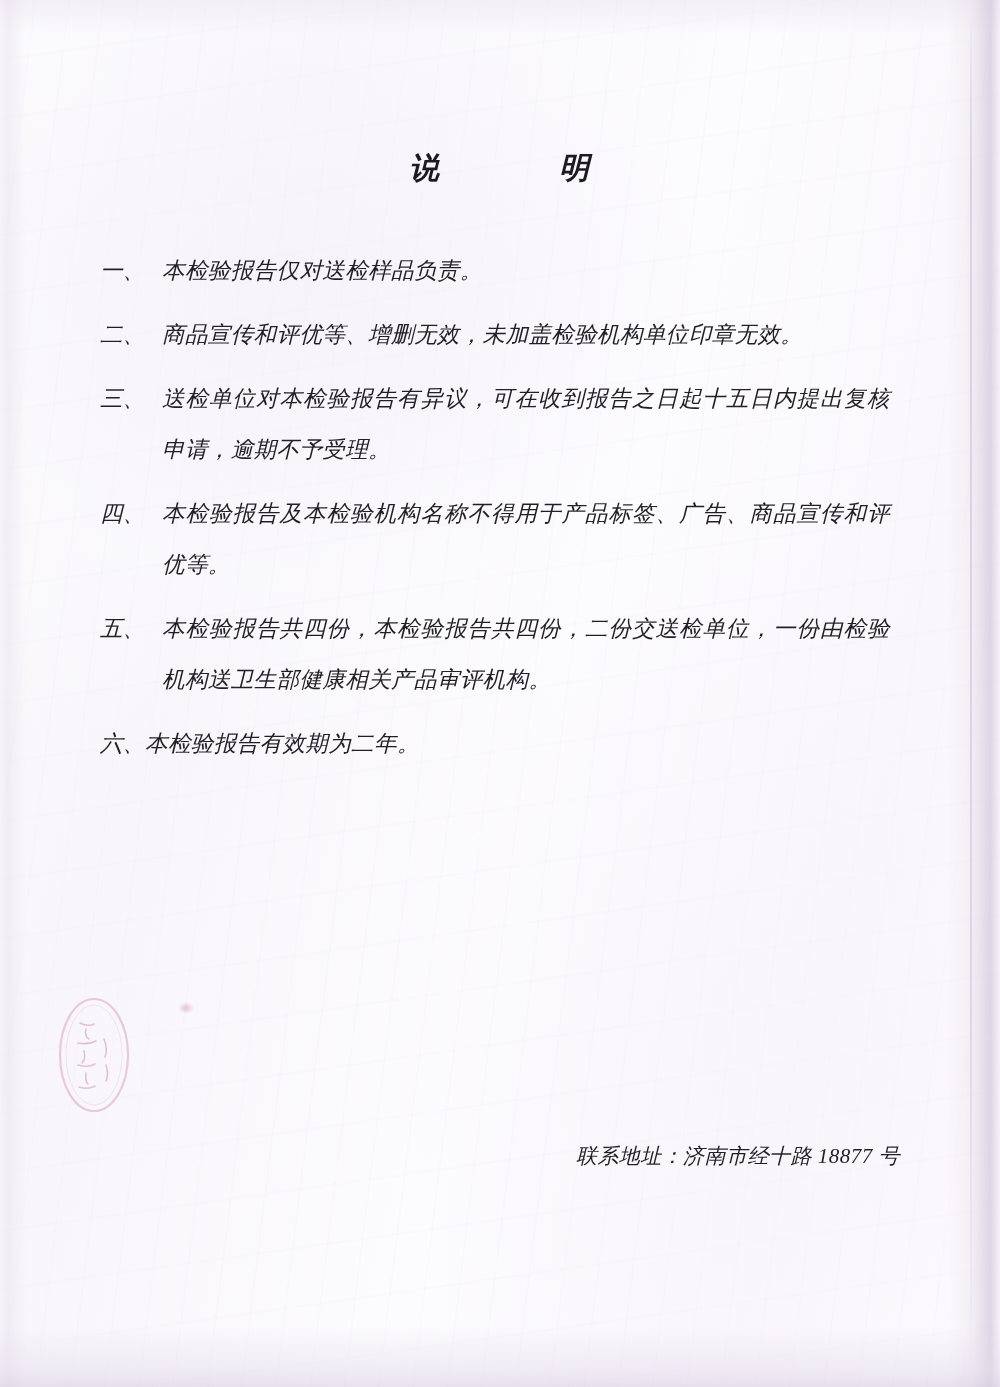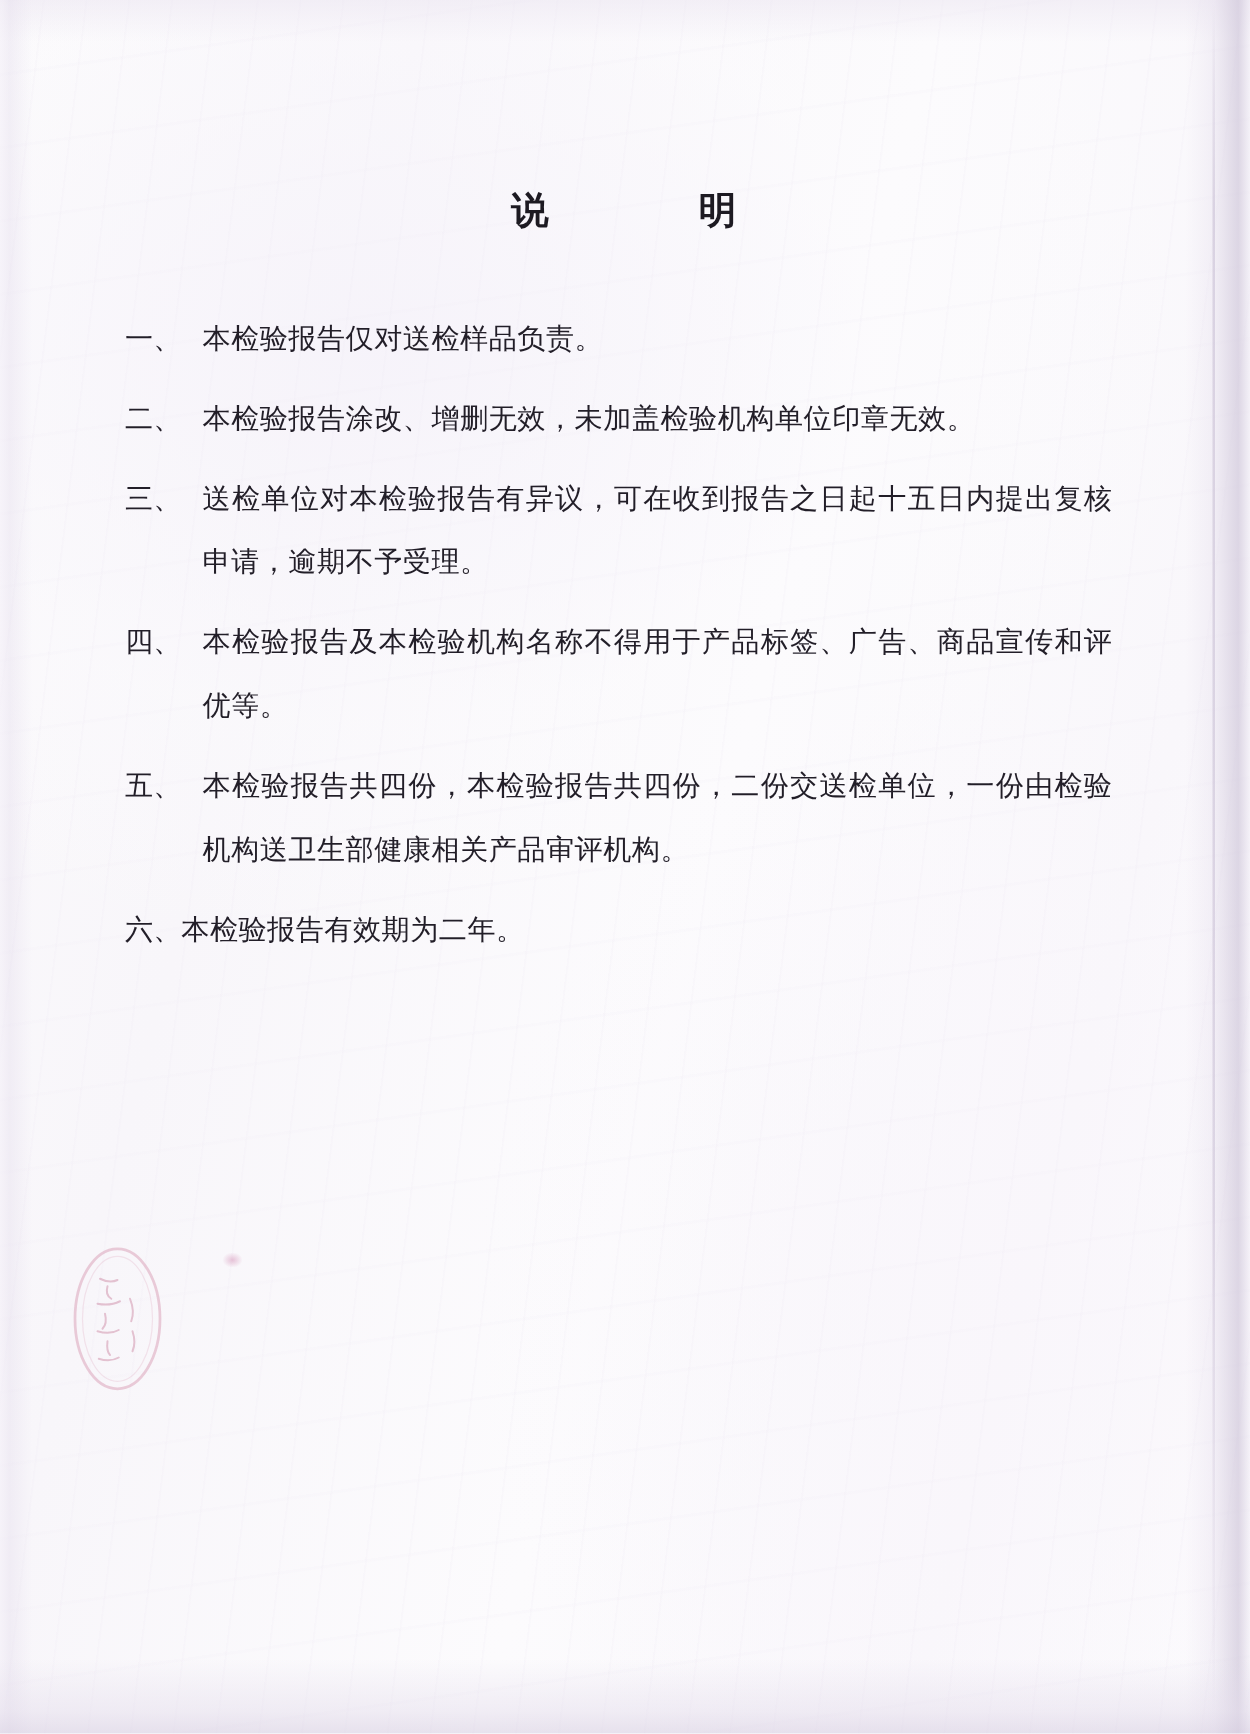--- a/index.html
+++ b/index.html
@@ -17,20 +17,21 @@
   
   .page {
     position: relative;
     width: 1000px;
     height: 1387px;
     background:
       radial-gradient(ellipse 700px 500px at 30% 20%, rgba(246,243,250,0.9) 0%, rgba(252,251,253,0.4) 60%, rgba(255,255,255,0) 100%),
       radial-gradient(ellipse 600px 700px at 80% 75%, rgba(249,246,251,0.85) 0%, rgba(255,255,255,0) 70%),
       linear-gradient(105deg, #fbfafc 0%, #f8f6fa 25%, #fcfbfd 55%, #f9f7fb 80%, #fdfcfe 100%);
     overflow: hidden;
+    font-style: italic;
   }
   
   .tex {
     position: absolute;
     pointer-events: none;
   }
   .tex-a {
     left: 0; top: 0; width: 1000px; height: 1387px;
     background:
       repeating-linear-gradient(97deg, rgba(236,231,242,0.30) 0px, rgba(236,231,242,0.30) 1px, rgba(255,255,255,0) 2px, rgba(255,255,255,0) 34px);
@@ -190,21 +191,21 @@
 
     <div class="clauses">
 
       <div class="clause">
         <span class="num">一、</span>
         <span class="body">本检验报告仅对送检样品负责。</span>
       </div>
 
       <div class="clause">
         <span class="num">二、</span>
-        <span class="body">本检验报告涂改、增删无效，未加盖检验机构单位印章无效。</span>
+        <span class="body">商品宣传和评优等、增删无效，未加盖检验机构单位印章无效。</span>
       </div>
 
       <div class="clause">
         <span class="num">三、</span>
         <span class="body">送检单位对本检验报告有异议，可在收到报告之日起十五日内提出复核申请，逾期不予受理。</span>
       </div>
 
       <div class="clause">
         <span class="num">四、</span>
         <span class="body">本检验报告及本检验机构名称不得用于产品标签、广告、商品宣传和评优等。</span>
@@ -235,16 +236,19 @@
           <path d="M38 78 q-1 8 2 11"></path>
           <path d="M31 92 q9 3 16 -1"></path>
           <path d="M56 44 q4 10 1 18"></path>
           <path d="M58 70 q3 9 0 16"></path>
         </g>
       </svg>
     </div>
     <div class="smudge"></div>
 
     <div class="contact">
+      <div>
+        <span>联系地址：</span><span class="lat">济南市经十路 18877 号</span>
+      </div>
     </div>
 
   </div>
 </div>
 
 </body></html>

